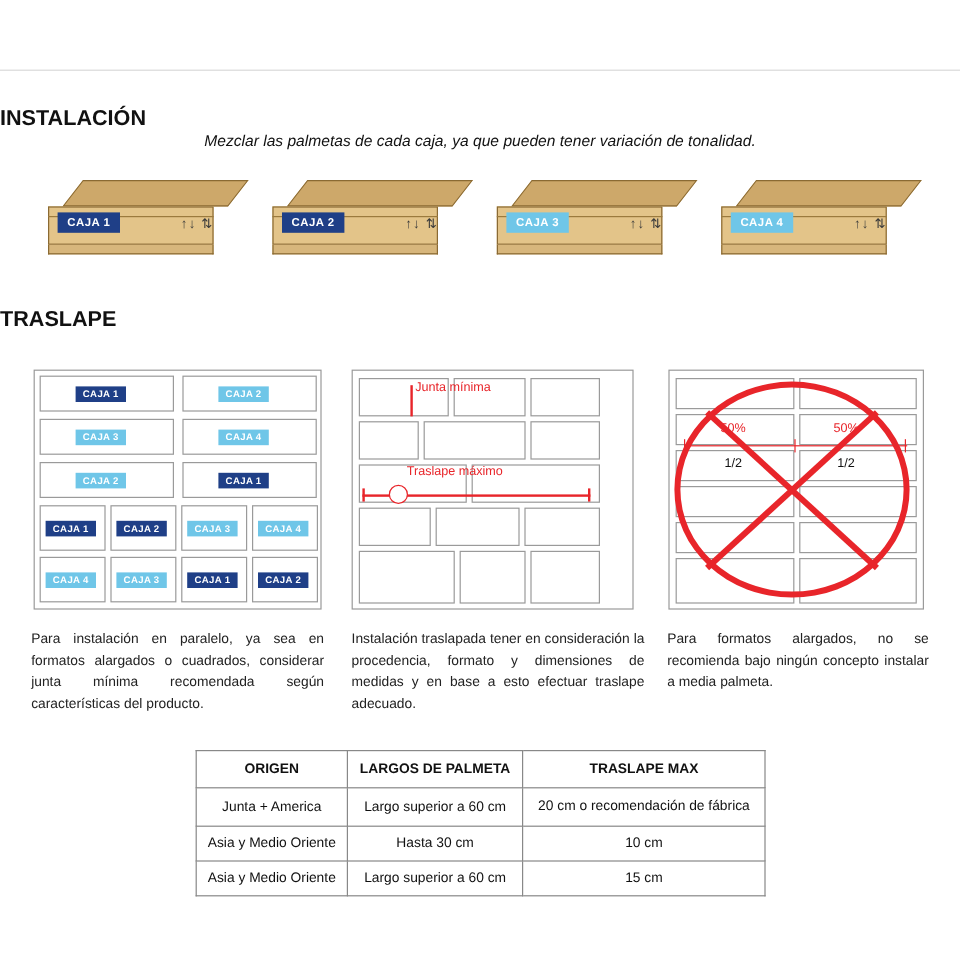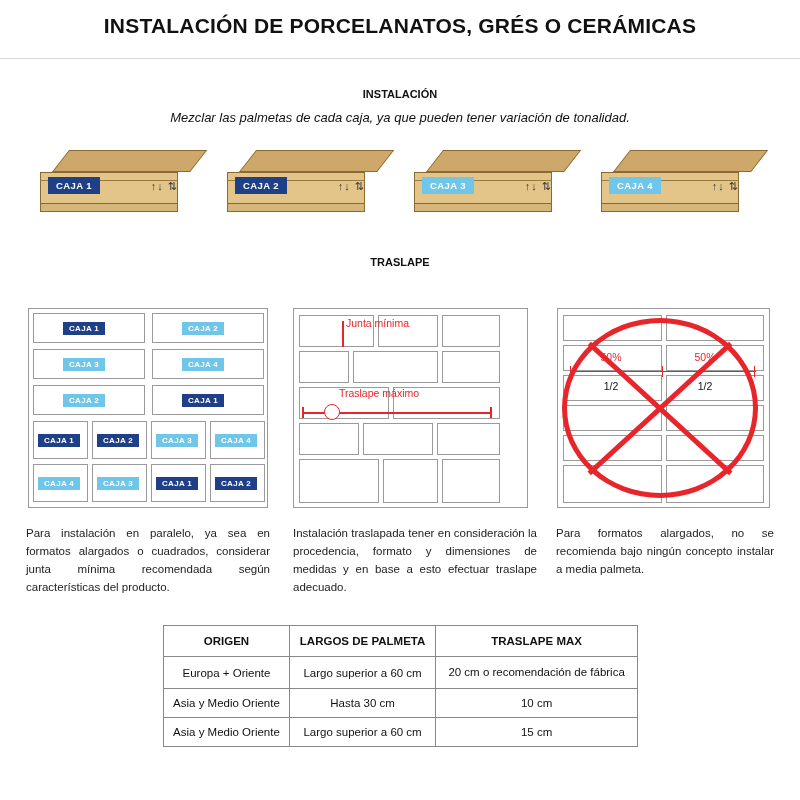--- a/index.html
+++ b/index.html
@@ -15,22 +15,22 @@
 
   .main-title{
     position:absolute;top:14px;left:0;width:800px;
     text-align:center;font-size:21px;font-weight:bold;letter-spacing:.2px;
   }
   .rule{
     position:absolute;left:0;width:800px;height:1px;background:#d9d9d9;
   }
 
   .sec-title{
-    position:absolute;width:800px;text-align:center;
-    font-size:11px;font-weight:bold;
+    position:absolute;width:800px;text-align:left;
+    font-size:18px;font-weight:bold;
   }
   .sec-sub{
     position:absolute;width:800px;text-align:center;
     font-size:13px;
     font-style:italic;
   }
 
   
   .boxes{position:absolute;top:150px;left:0;width:800px;height:80px;}
   .box{position:absolute;width:150px;height:70px;}
@@ -99,21 +99,20 @@
     color:#111;
   }
   table.data th{font-weight:bold;padding:9px 4px;}
   table.data td.two{line-height:15px;}
 </style>
 </head>
 <body>
 
 <div class="page">
 
-  <div class="main-title">INSTALACIÓN DE PORCELANATOS, GRÉS O CERÁMICAS</div>
   <div class="rule" style="top:58px"></div>
 
   <div class="sec-title" style="top:88px">INSTALACIÓN</div>
   <div class="sec-sub" style="top:110px">Mezclar las palmetas de cada caja, ya que pueden tener variación de tonalidad.</div>
 
   <div class="boxes">
     <div class="box" style="left:40px">
       <div class="top"></div>
       <div class="side"></div>
       <div class="lid-line"></div>
@@ -260,21 +259,21 @@
   <table class="data">
     <thead>
       <tr>
         <th>ORIGEN</th>
         <th>LARGOS DE PALMETA</th>
         <th>TRASLAPE MAX</th>
       </tr>
     </thead>
     <tbody>
       <tr>
-        <td>Europa + Oriente</td>
+        <td>Junta + America</td>
         <td>Largo superior a 60 cm</td>
         <td class="two">20 cm o recomendación de fábrica</td>
       </tr>
       <tr>
         <td>Asia y Medio Oriente</td>
         <td>Hasta 30 cm</td>
         <td>10 cm</td>
       </tr>
       <tr>
         <td>Asia y Medio Oriente</td>

